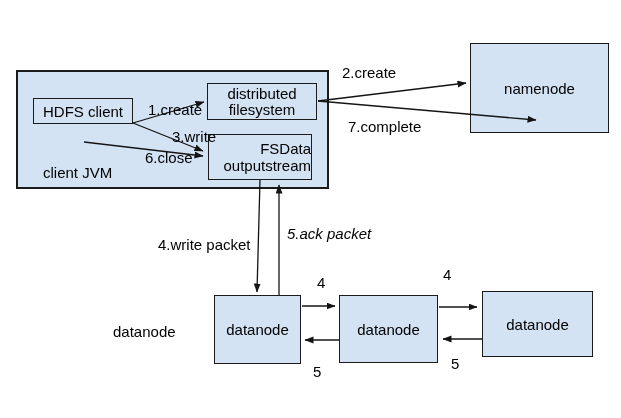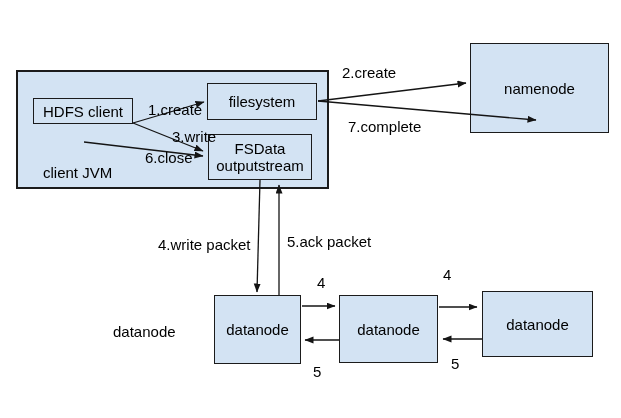--- a/index.html
+++ b/index.html
@@ -27,24 +27,25 @@
 
   <div class="boxes">
 
     <div class="box" style="left:16px;top:70px;width:313px;height:119px;"></div>
 
     <div class="box thin" style="left:33px;top:98px;width:100px;height:26px;">
       <span>HDFS client</span>
     </div>
 
     <div class="box thin" style="left:207px;top:83px;width:110px;height:37px;line-height:16px;">
+      <span>distributed</span>
       <span>filesystem</span>
     </div>
 
-    <div class="box thin" style="left:208px;top:134px;width:104px;height:46px;">
+    <div class="box thin" style="left:208px;top:134px;width:104px;height:46px;align-items:flex-end;">
       <span>FSData</span>
       <span>outputstream</span>
     </div>
 
     <div class="box thin" style="left:470px;top:43px;width:139px;height:90px;">
       <span>namenode</span>
     </div>
 
     <div class="box thin" style="left:214px;top:295px;width:87px;height:69px;">
       <span>datanode</span>
@@ -81,21 +82,21 @@
   </svg>
 
   <div class="labels">
     <div class="lbl" style="left:148px;top:101px;">1.create</div>
     <div class="lbl" style="left:172px;top:128px;">3.write</div>
     <div class="lbl" style="left:139px;top:149px;margin-left:6px;">6.close</div>
     <div class="lbl" style="left:43px;top:164px;">client JVM</div>
     <div class="lbl" style="left:342px;top:64px;">2.create</div>
     <div class="lbl" style="left:348px;top:118px;">7.complete</div>
     <div class="lbl" style="left:158px;top:236px;">4.write packet</div>
-    <div class="lbl" style="left:287px;top:233px;">5.ack packet</div>
+    <div class="lbl" style="left:287px;top:225px;font-style:italic;">5.ack packet</div>
 
     <div class="lbl" style="left:113px;top:321px;line-height:21px;">
       <div>datanode</div>
     </div>
 
     <div class="lbl" style="left:317px;top:274px;">4</div>
     <div class="lbl" style="left:313px;top:363px;">5</div>
     <div class="lbl" style="left:443px;top:266px;">4</div>
     <div class="lbl" style="left:451px;top:355px;">5</div>
   </div>

